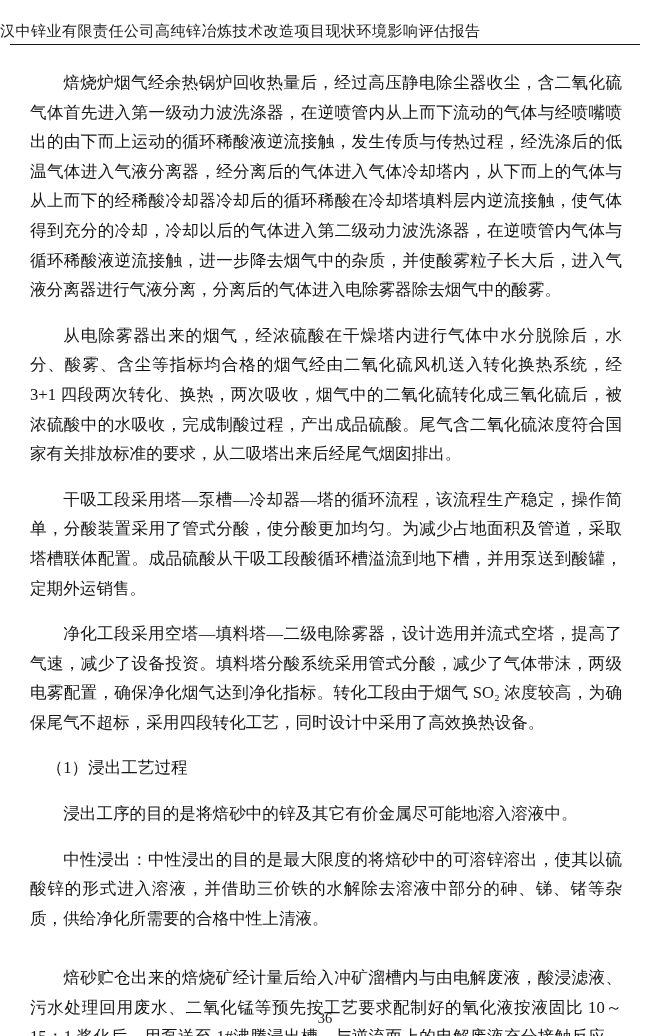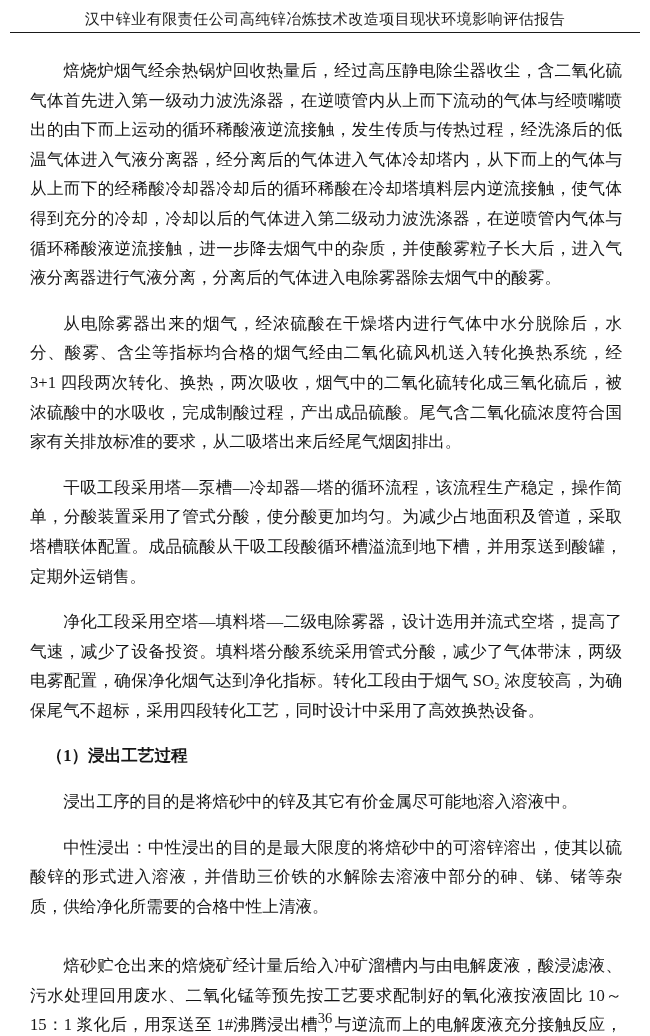--- a/index.html
+++ b/index.html
@@ -11,22 +11,22 @@
     position: relative;
     width: 650px;
     height: 1036px;
     margin: 0 auto;
     background: #ffffff;
     color: #1a1a1a;
     overflow: hidden;
     box-sizing: border-box;
   }
   .doc-header {
-    padding-top: 10px;
-    text-align: center;
+    padding-top: 22px;
+    text-align: left;
   }
   .doc-header .header-title {
     font-size: 15px;
     letter-spacing: 0.5px;
     color: #1a1a1a;
     white-space: nowrap;
   }
   .header-rule {
     margin: 3px 10px 0 10px;
     border: 0;
@@ -42,21 +42,20 @@
   }
   .doc-body p {
     margin: 16px;
     text-indent: 2em;
   }
   .doc-body p.heading {
     text-indent: 0;
   }
   .doc-body p.list-item {
     text-indent: 1em;
-    font-weight: bold;
   }
   .doc-body p.gap-before {
     margin-top: 29.6px;
   }
   .doc-footer {
     position: absolute;
     left: 0;
     bottom: 9px;
     width: 100%;
     text-align: center;

